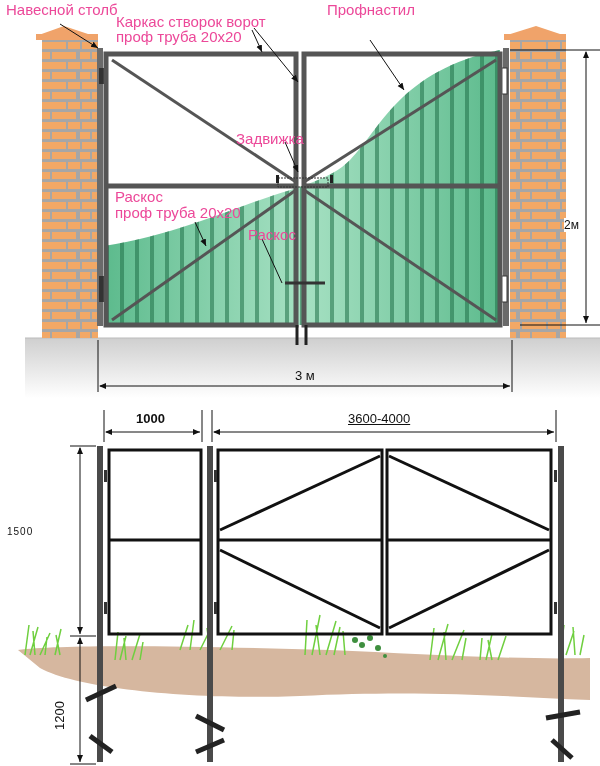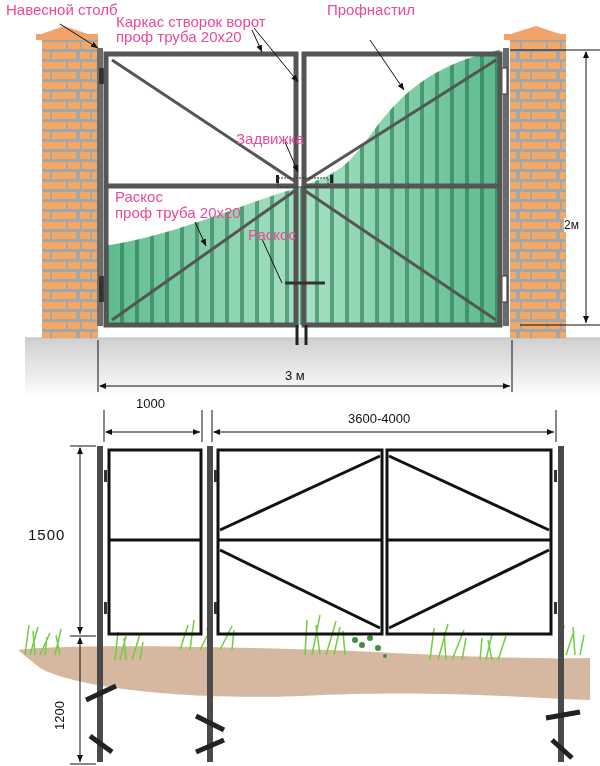--- a/index.html
+++ b/index.html
@@ -181,18 +181,18 @@
 
 <div class="lbl" style="left:6px;top:3px;">Навесной столб</div>
 <div class="lbl" style="left:116px;top:15px;">Каркас створок ворот</div>
 <div class="lbl" style="left:116px;top:30px;">проф труба 20х20</div>
 <div class="lbl" style="left:327px;top:3px;">Профнастил</div>
 <div class="lbl" style="left:236px;top:132px;">Задвижка</div>
 <div class="lbl" style="left:115px;top:190px;">Раскос</div>
 <div class="lbl" style="left:115px;top:206px;">проф труба 20х20</div>
 <div class="lbl" style="left:248px;top:228px;">Раскос</div>
 <div class="dim" style="left:564px;top:177px;font-size:12px;background:#fff;margin-top:41px;">2м</div>
-<div class="dim" style="left:285px;top:368px;">3 м</div>
+<div class="dim" style="left:295px;top:368px;">3 м</div>
 
-<div class="dim" style="left:136px;top:396px;">1000</div>
-<div class="dim" style="left:348px;top:411px;">3600-4000</div>
-<div class="dim" style="left:28px;top:526px;font-size:15px;letter-spacing:1px;">1500</div>
+<div class="dim" style="left:136px;top:411px;font-weight:bold;">1000</div>
+<div class="dim" style="left:348px;top:411px;text-decoration:underline;">3600-4000</div>
+<div class="dim" style="left:7px;top:526px;font-size:10px;letter-spacing:1px;">1500</div>
 <div class="dim" style="left:52px;top:692px;transform:rotate(-90deg);transform-origin:left top;top:730px;">1200</div>
 
 </body></html>

